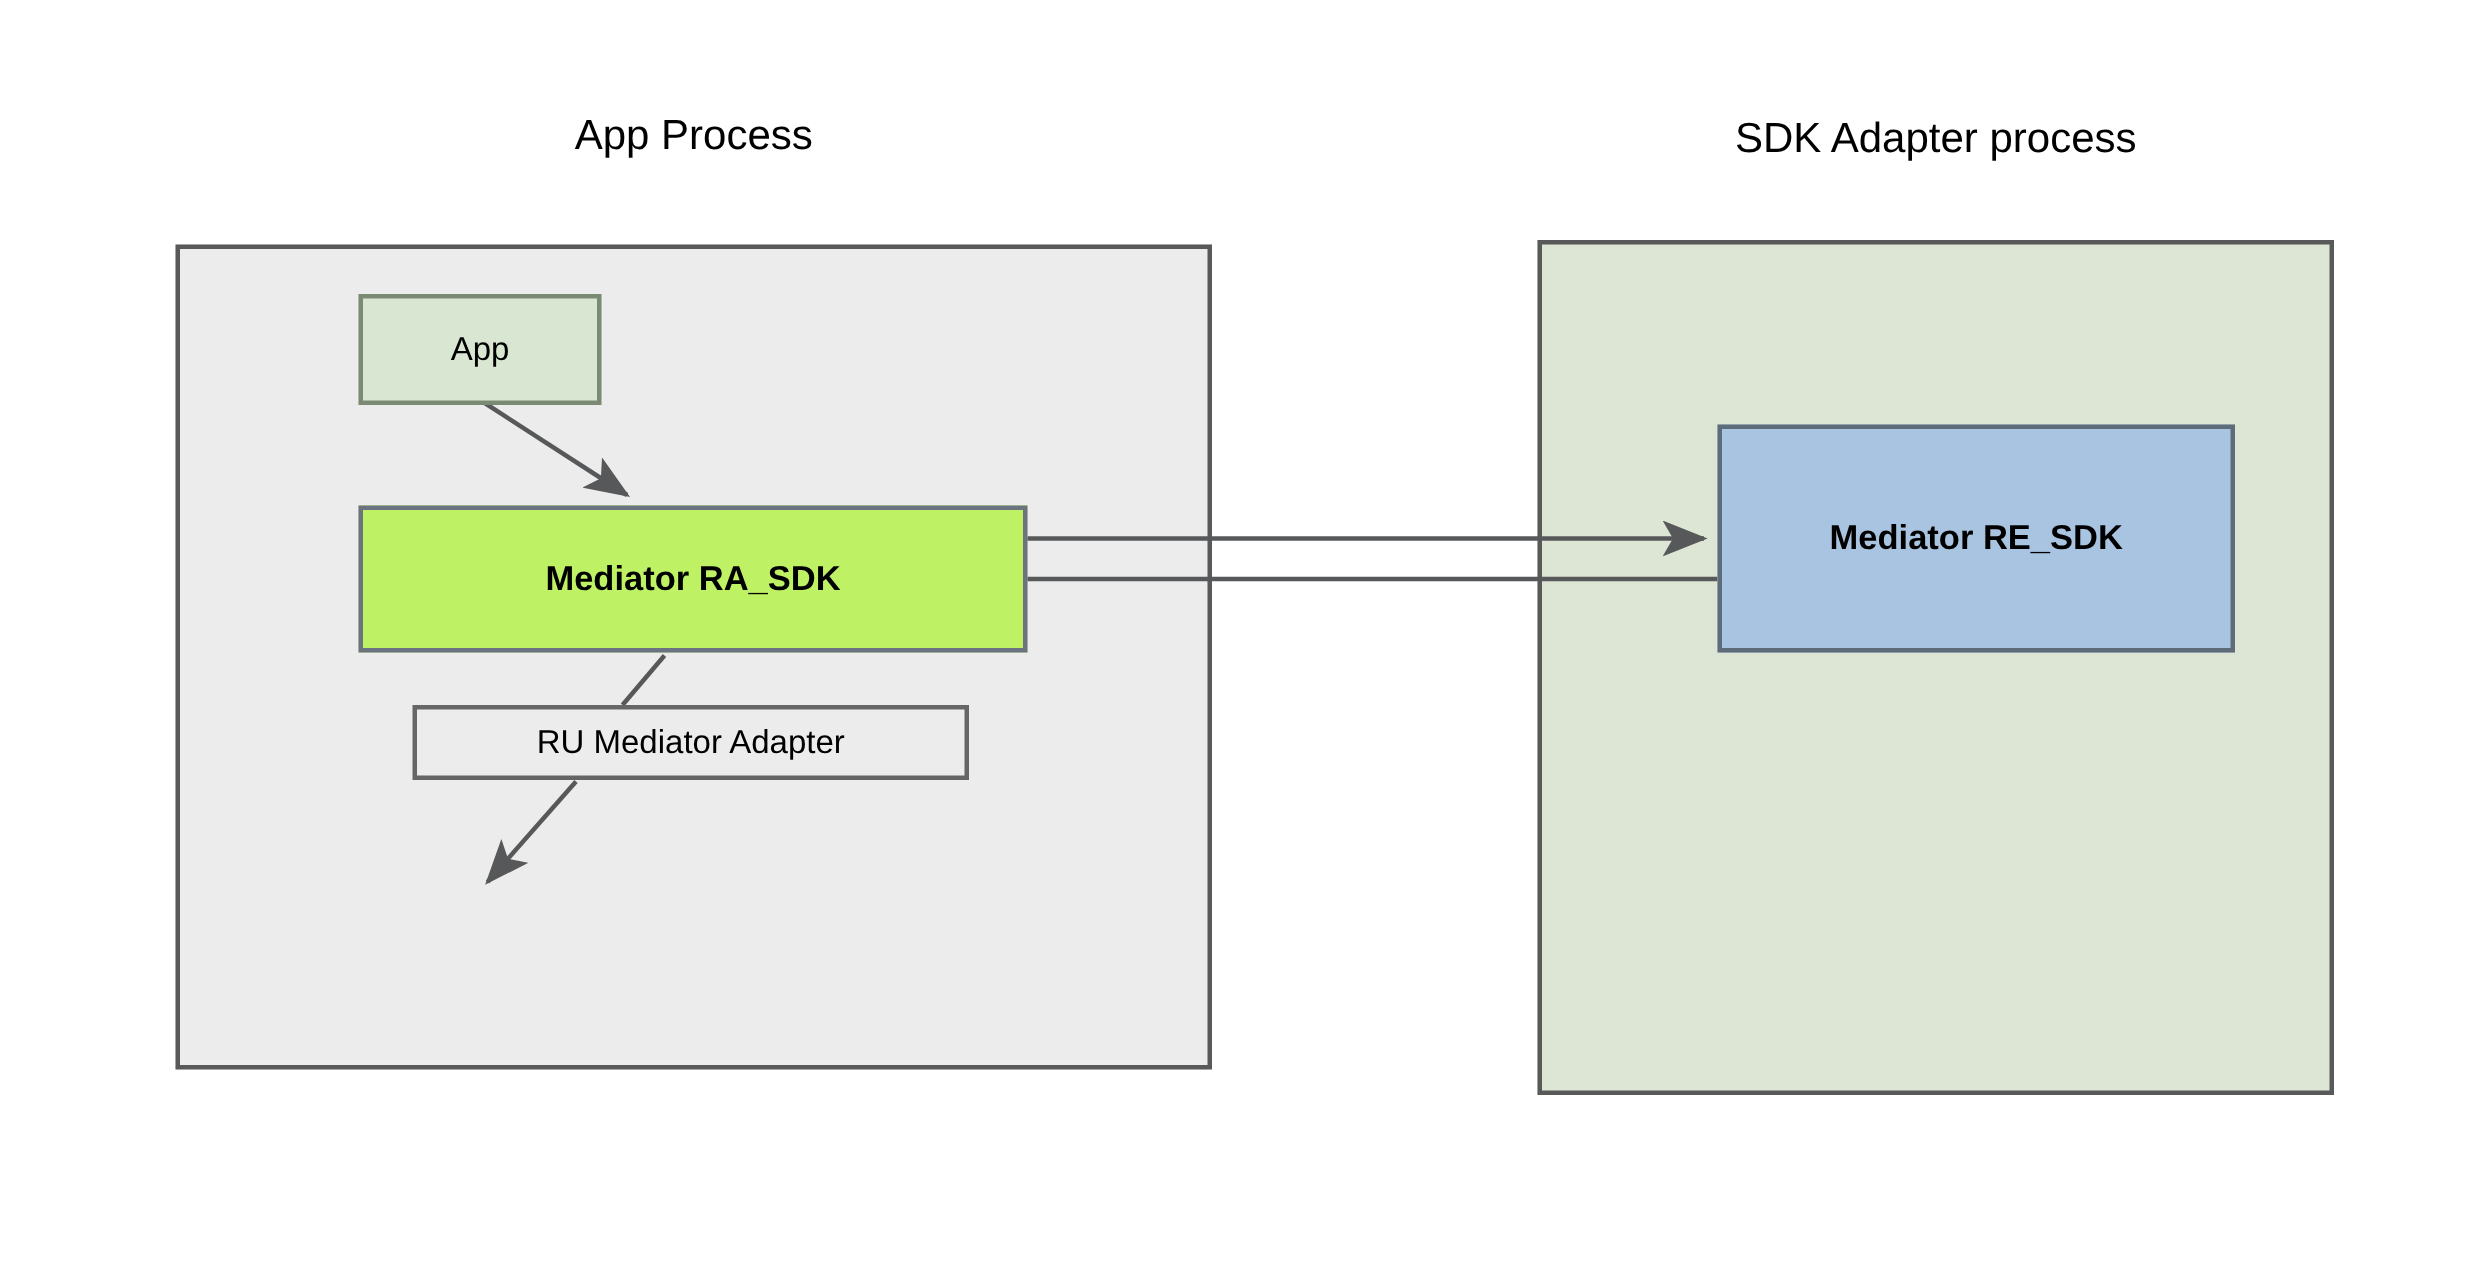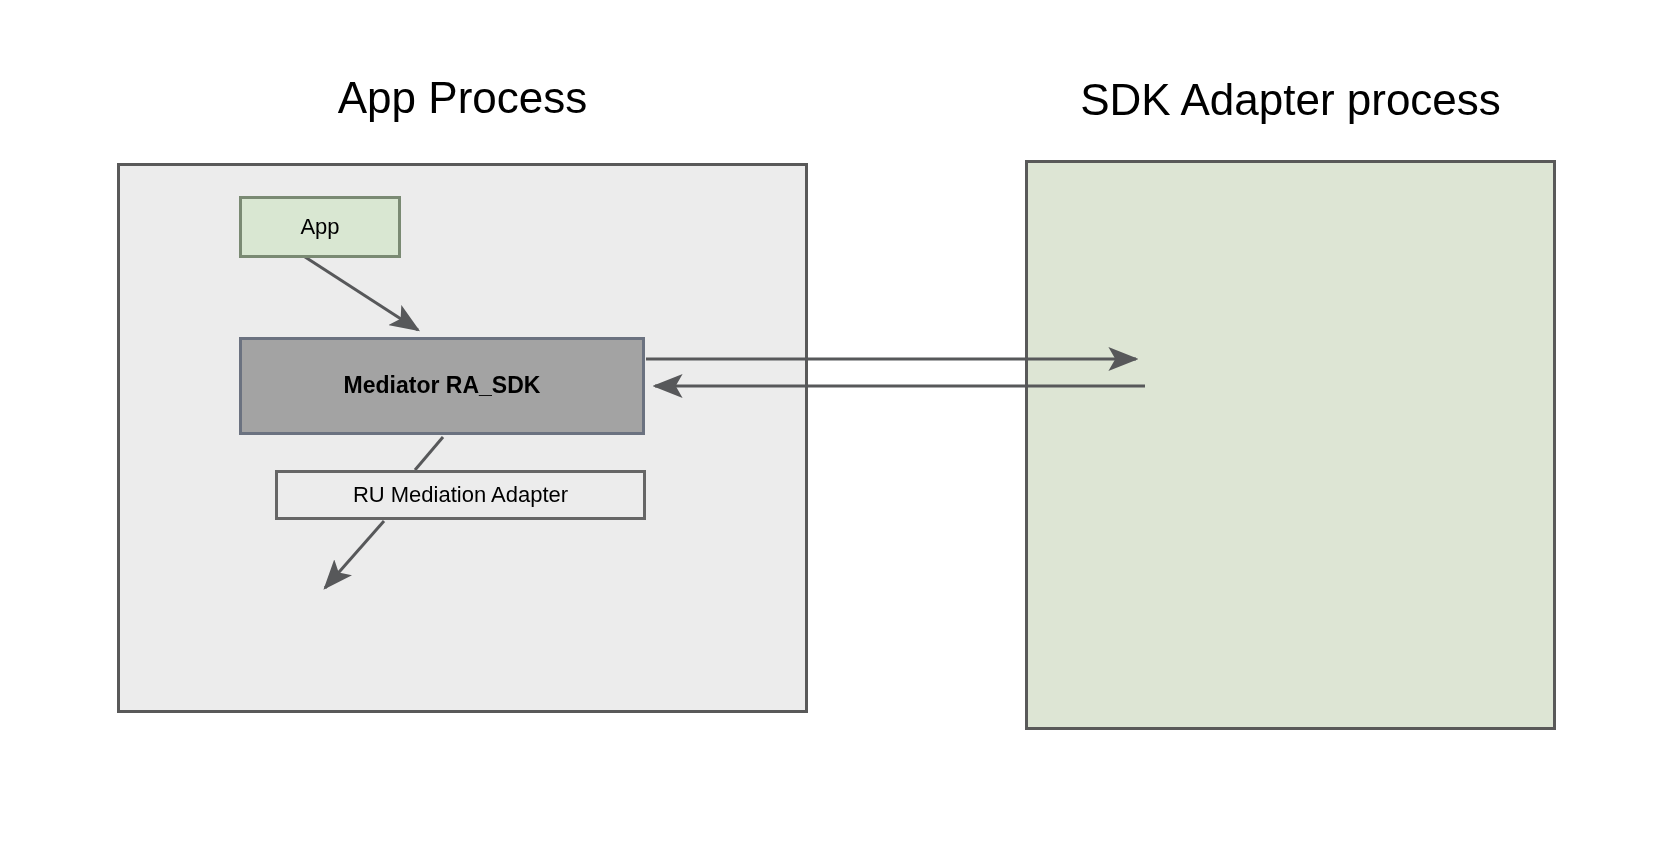--- a/index.html
+++ b/index.html
@@ -37,21 +37,21 @@
     top: 160px;
     width: 531px;
     height: 570px;
     background: #dde5d4;
   }
 
   
   .process-title {
     position: absolute;
     color: #000000;
-    font-size: 44px;
+    font-size: 28px;
     font-weight: 400;
     line-height: 1;
     white-space: nowrap;
     text-align: center;
   }
   #app-process-title {
     left: 117px;
     top: 76px;
     width: 691px;
   }
@@ -74,30 +74,30 @@
     line-height: 1.1;
     text-align: center;
     white-space: nowrap;
   }
   .node.bold { font-weight: bold; font-size: 23px; }
 
   #node-app {
     left: 239px;
     top: 196px;
     width: 162px;
-    height: 62px;
+    height: 74px;
     background: #d9e7d2;
     border-color: #7a8a73;
   }
   #node-mediator-ra-sdk {
     left: 239px;
     top: 337px;
-    width: 406px;
+    width: 446px;
     height: 98px;
-    background: #a3a3a3;
+    background: #bef264;
     border-color: #6b7280;
   }
   #node-ru-mediation-adapter {
     left: 275px;
     top: 470px;
     width: 371px;
     height: 50px;
     background: #ececec;
     border-color: #666666;
   }
@@ -166,17 +166,18 @@
 
     <g>
       <line x1="1145" y1="386" x2="655" y2="386" stroke="#57585a" stroke-width="3" marker-end="url(#arrowhead)"></line>
     </g>
   </svg>
 
   <div class="node" id="node-app">App</div>
 
   <div class="node bold" id="node-mediator-ra-sdk">Mediator RA_SDK</div>
 
-  <div class="node" id="node-ru-mediation-adapter">RU Mediation Adapter</div>
+  <div class="node" id="node-ru-mediation-adapter">RU Mediator Adapter</div>
 
 
+  <div class="node bold" id="node-mediator-re-sdk">Mediator RE_SDK</div>
 
 </div>
 
 </body></html>

